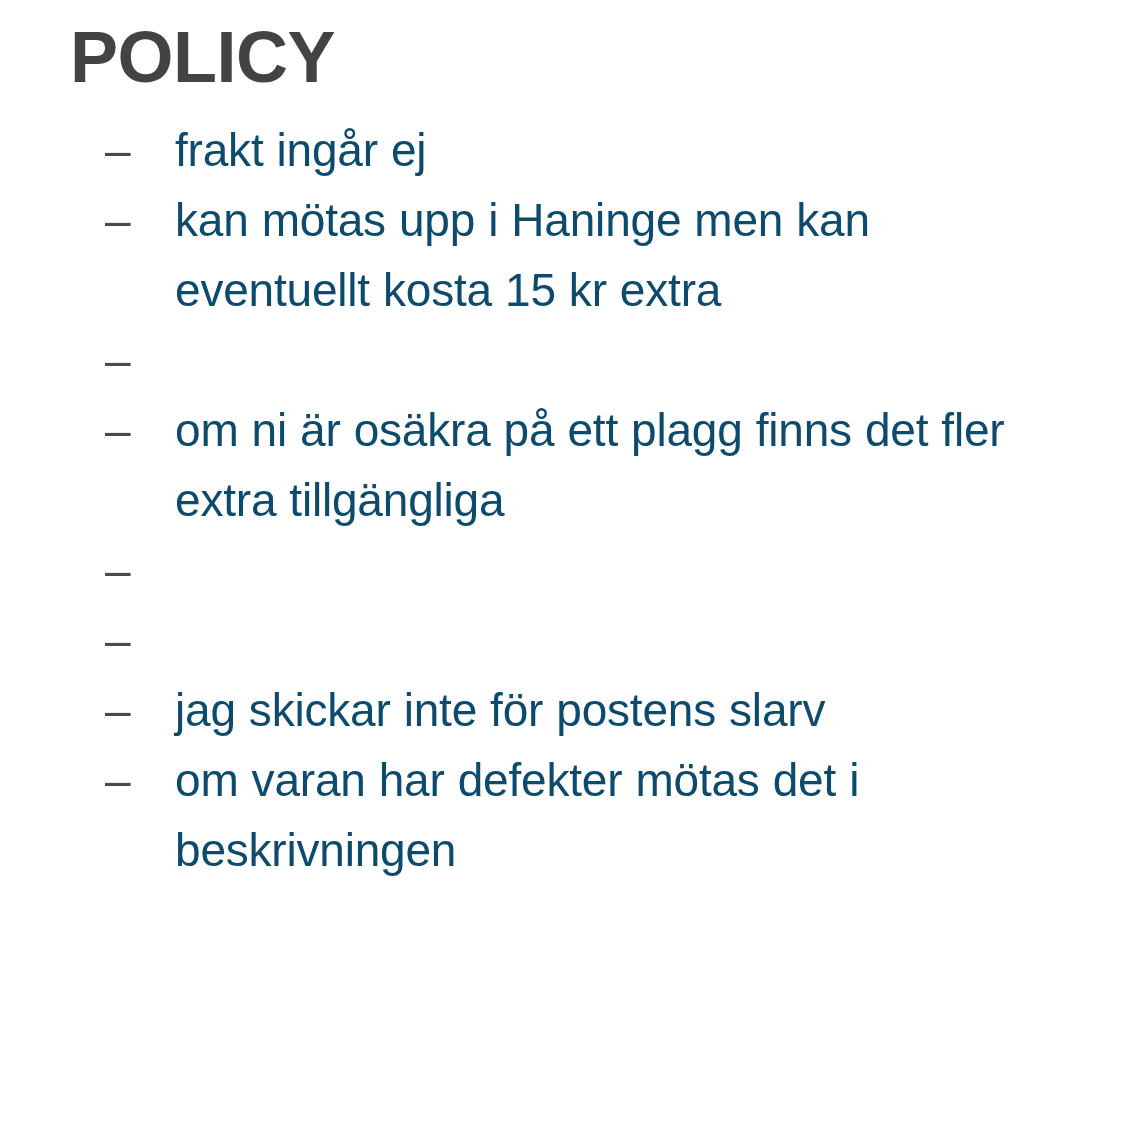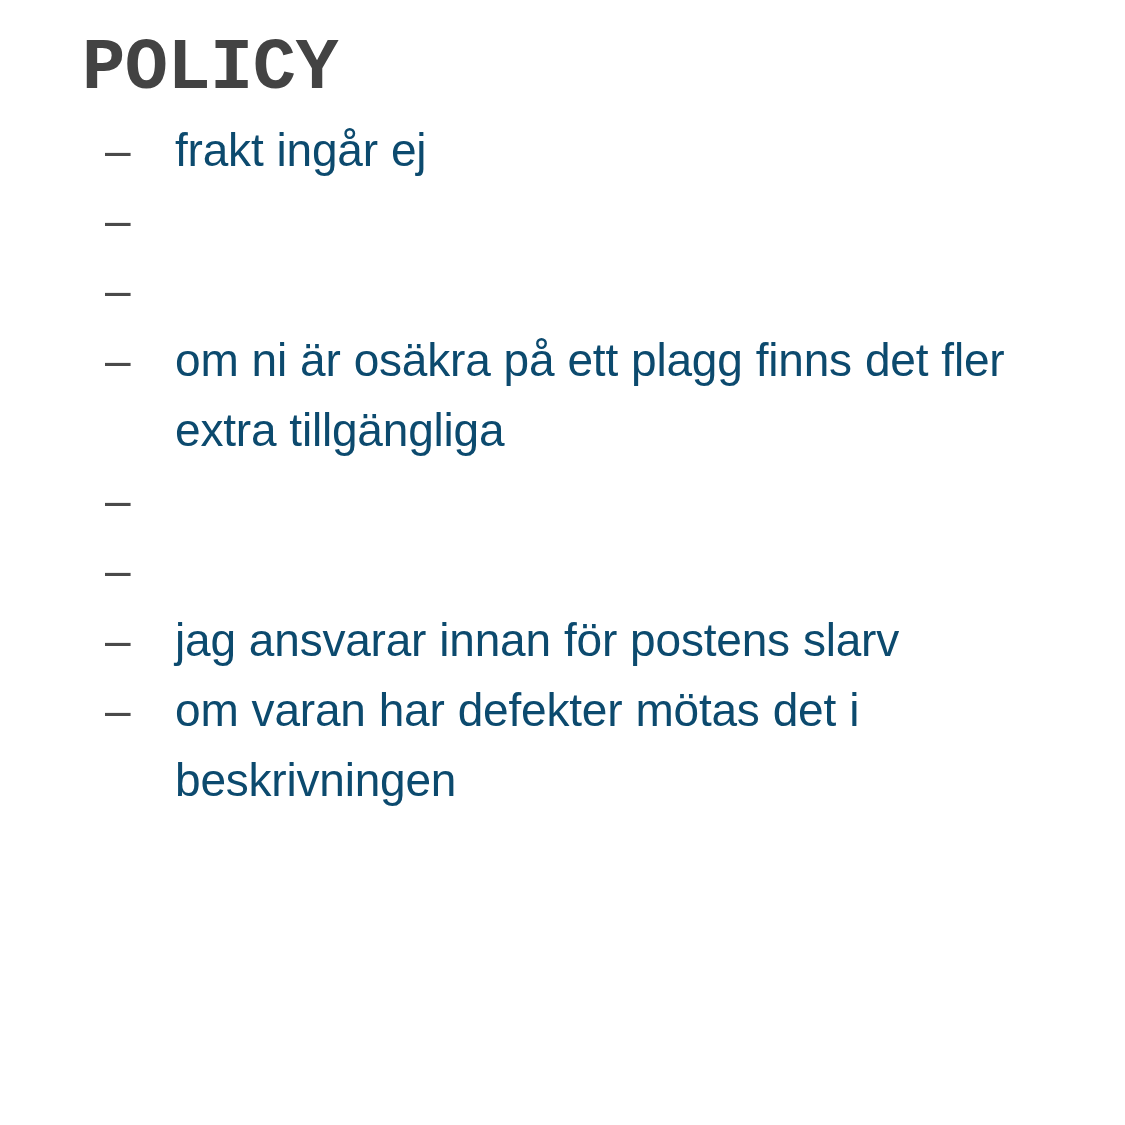--- a/index.html
+++ b/index.html
@@ -19,22 +19,22 @@
     width: 1125px;
     height: 1125px;
     background: #ffffff;
     box-sizing: border-box;
   }
 
   .page-title {
     position: absolute;
     left: 70px;
     top: 15px;
-    margin: 12px;
-    font-family: Liberation Mono, monospace;
+    margin: 0;
+    font-family: Liberation Sans, sans-serif;
     font-weight: 700;
     font-size: 72px;
     line-height: 84px;
     letter-spacing: -0.5px;
     color: #434343;
     white-space: nowrap;
   }
 
   .policy-list {
     position: absolute;
@@ -108,20 +108,21 @@
 
   <ul class="policy-list">
 
     <li class="policy-item">
       <span class="bullet-dash">–</span>
       <span class="item-text">frakt ingår ej</span>
     </li>
 
     <li class="policy-item">
       <span class="bullet-dash">–</span>
+      <span class="item-text">kan mötas upp i Haninge men kan eventuellt kosta 15 kr extra</span>
     </li>
 
     <li class="policy-item">
       <span class="bullet-dash">–</span>
     </li>
 
     <li class="policy-item">
       <span class="bullet-dash">–</span>
       <span class="item-text">om ni är osäkra på ett plagg finns det fler extra tillgängliga</span>
     </li>
@@ -129,21 +130,21 @@
     <li class="policy-item">
       <span class="bullet-dash">–</span>
     </li>
 
     <li class="policy-item">
       <span class="bullet-dash">–</span>
     </li>
 
     <li class="policy-item">
       <span class="bullet-dash">–</span>
-      <span class="item-text">jag ansvarar innan för postens slarv</span>
+      <span class="item-text">jag skickar inte för postens slarv</span>
     </li>
 
     <li class="policy-item">
       <span class="bullet-dash">–</span>
       <span class="item-text">om varan har defekter mötas det i beskrivningen</span>
     </li>
 
   </ul>
 </div>
 

